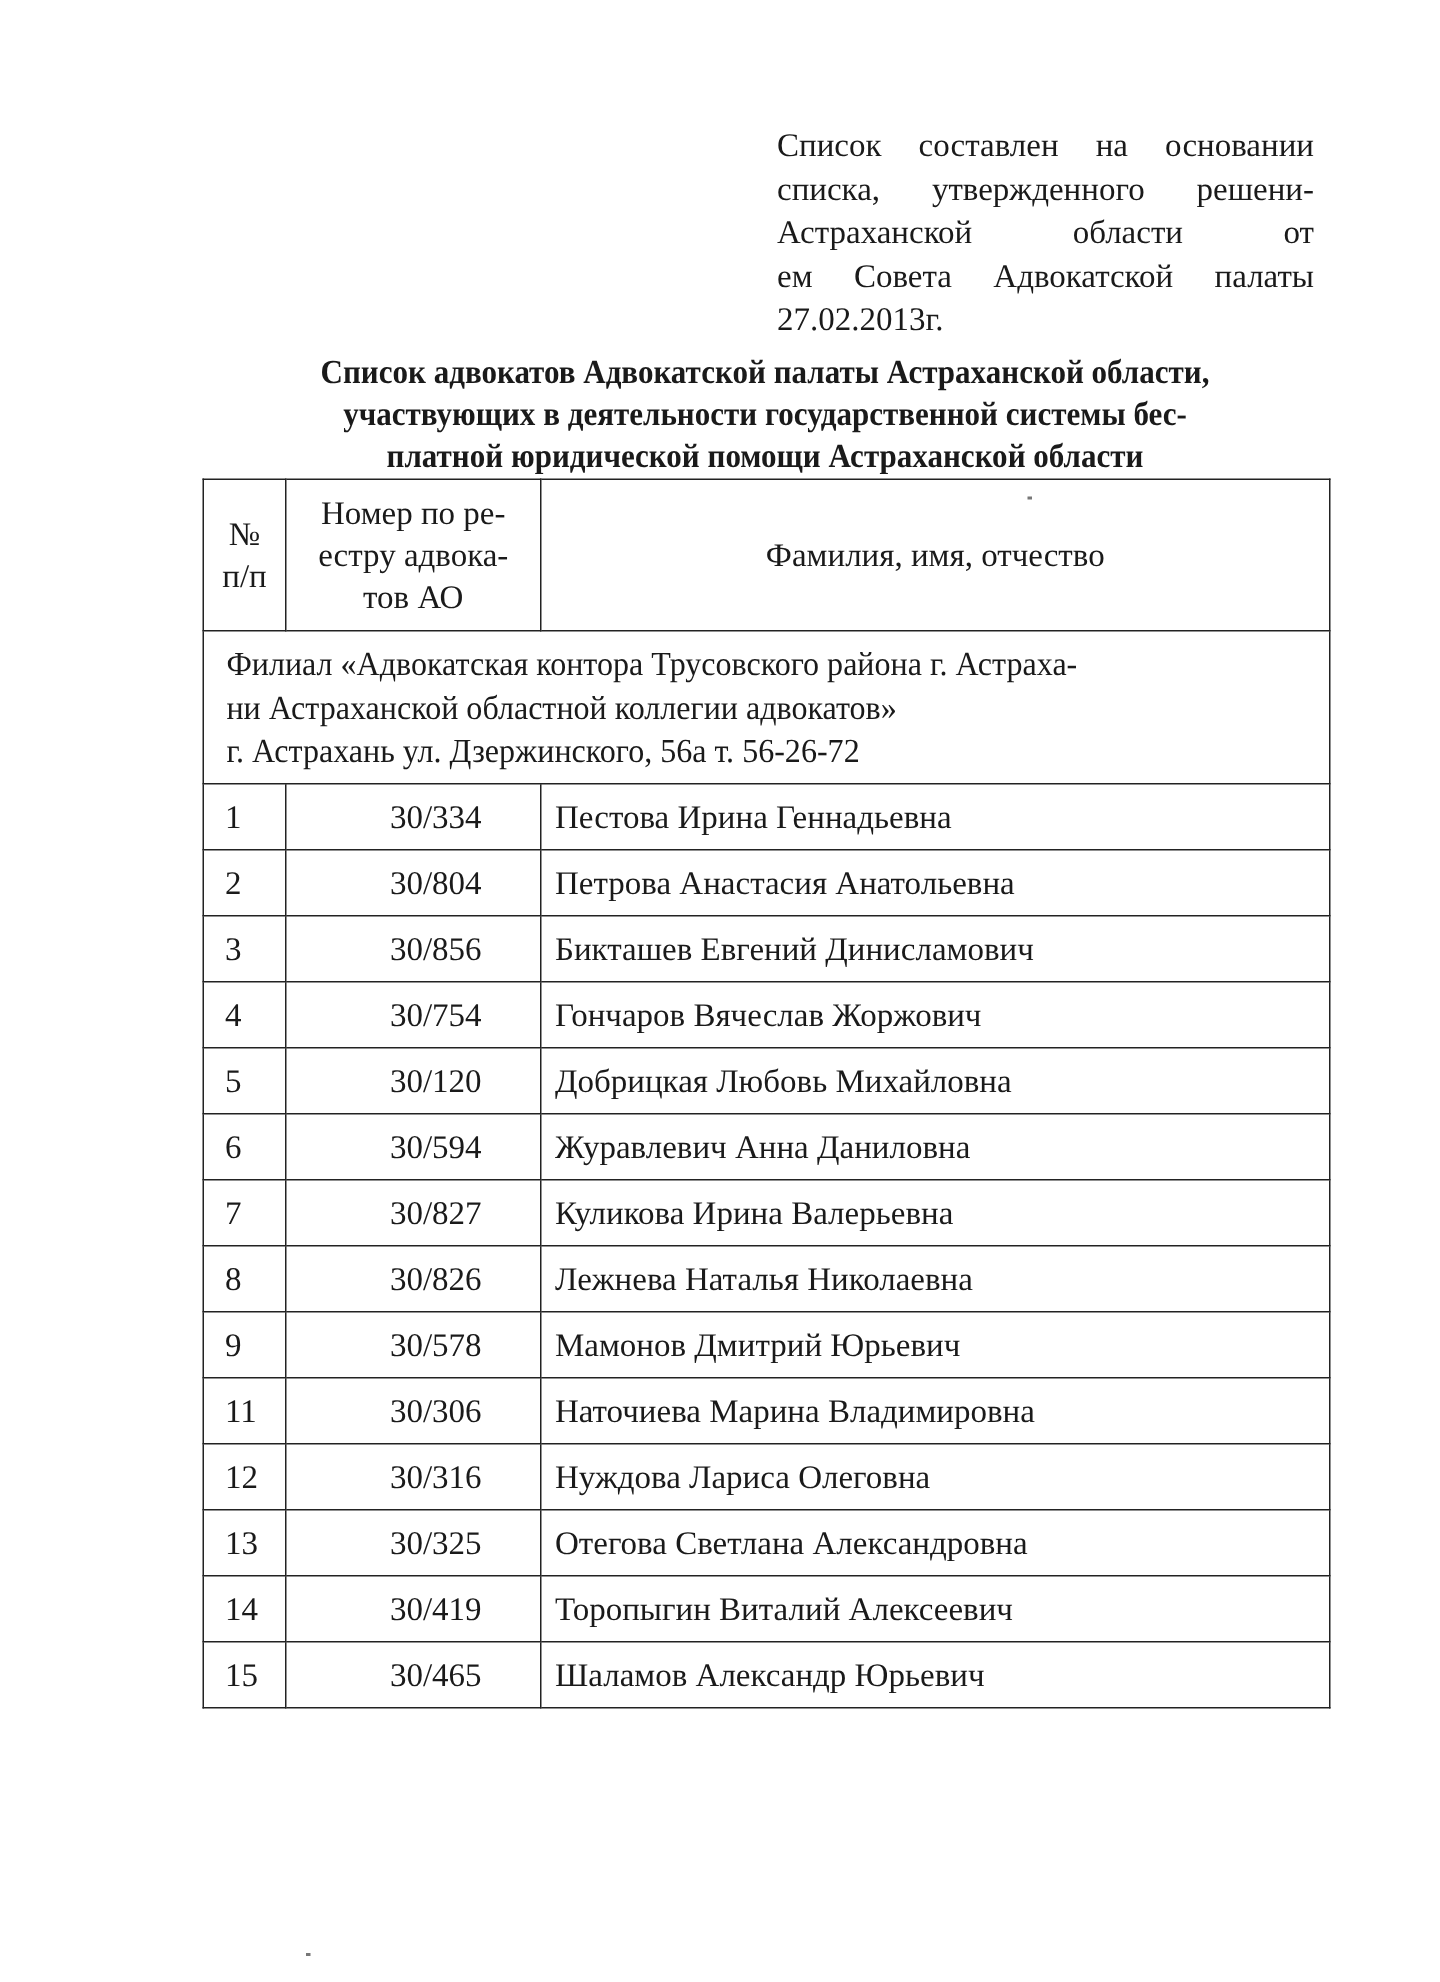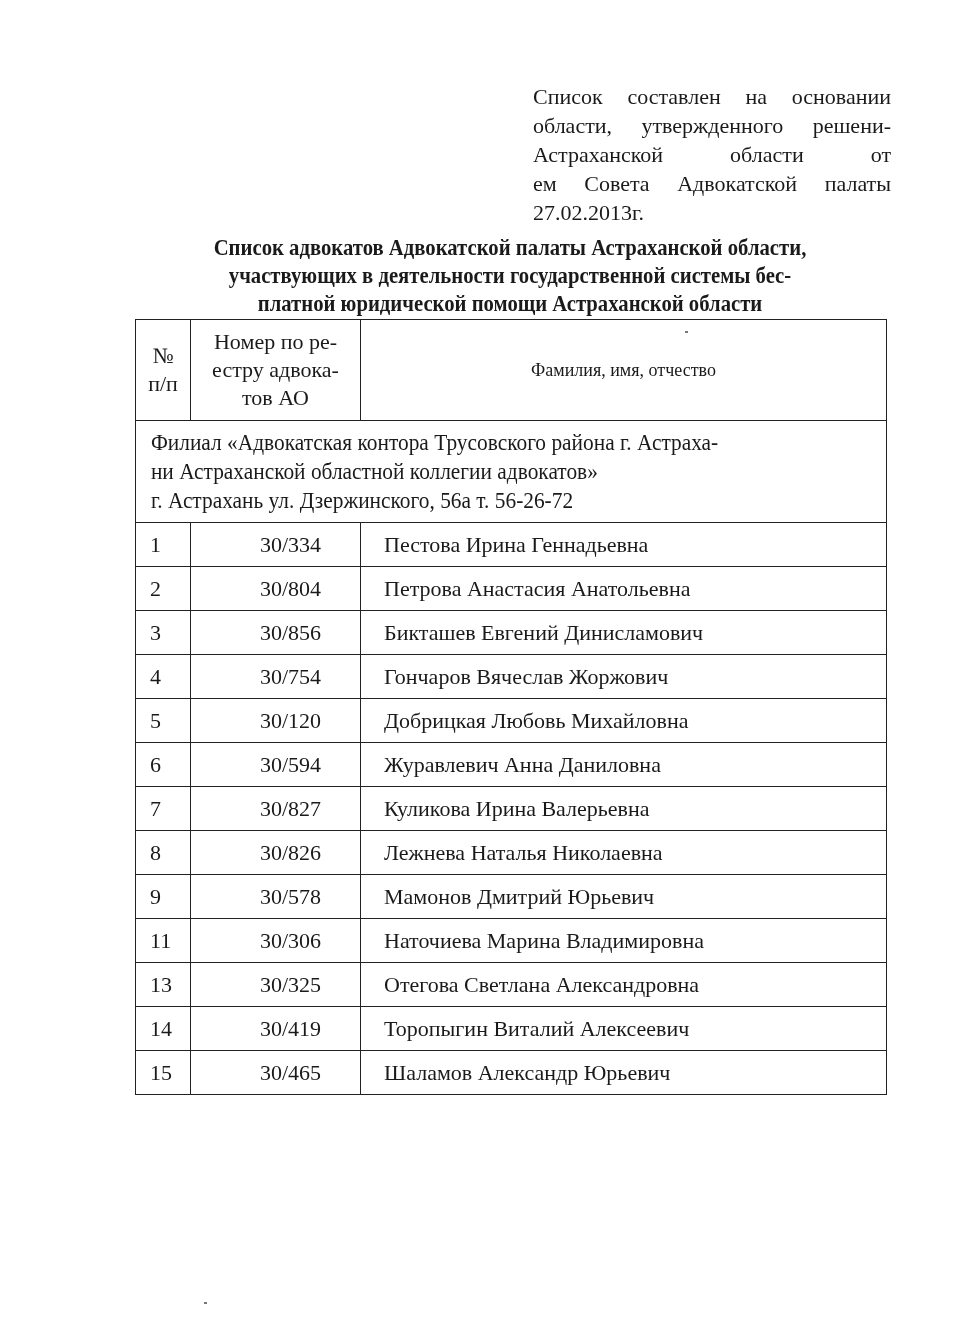--- a/index.html
+++ b/index.html
@@ -1,57 +1,57 @@
 <!DOCTYPE html>
 <html><head>
   <meta charset="utf-8">
   <style>
     html, body { margin: 0; padding: 0; }
     body {
       width: 960px; height: 1321px; background: #ffffff; position: relative; overflow: hidden;
       font-family: "Liberation Serif", "DejaVu Serif", serif; color: #1a1a1a;
     }
     .note {
-      position: absolute; left: 533px; top: 82px; width: 358px;
+      position: absolute; left: 518px; top: 82px; width: 358px;
       font-size: 22px; line-height: 29px; text-align: justify;
     }
     .note div { text-align: justify; text-align-last: justify; }
     .note div.last { text-align-last: left; }
     .title {
       position: absolute; left: 130px; top: 234px; width: 760px;
       font-weight: bold; font-size: 22.5px; line-height: 28px; text-align: center;
       transform: scaleX(0.92); transform-origin: center top;
     }
     table.list {
       position: absolute; left: 135px; top: 319px; width: 752px;
       border-collapse: collapse; font-size: 22px;
     }
     table.list td, table.list th {
       border: 1.5px solid #222; padding: 0; font-weight: normal;
     }
     .col-num { width: 55px; }
     .col-reg { width: 170px; }
     .hdr th { height: 100px; text-align: center; vertical-align: middle; line-height: 28px; font-size: 22px; }
-    .hdr th.fio { font-size: 18px; margin-left: 28px; }
+    .hdr th.fio { font-size: 22px; margin-left: 28px; }
     .branch td {
       height: 101px; text-align: left; font-weight: bold; font-size: 22.5px; line-height: 29px;
     }
     .branch td span { display: inline-block; transform: scaleX(0.95); }
     .row td { height: 43px; vertical-align: middle; }
     .row td.n { text-align: left; padding-left: 14px; }
     .row td.r { text-align: center; padding-right: 6px; padding-left: 36px; }
-    .row td.f { text-align: left; padding-left: 23px; }
+    .row td.f { text-align: left; padding-left: 9px; }
     .speck { position: absolute; width: 3px; height: 2px; background: #777; }
   </style>
 </head>
 <body>
 
 <div class="note">
   <div>Список составлен на основании</div>
-  <div>области, утвержденного решени-</div>
+  <div>списка, утвержденного решени-</div>
   <div>Астраханской области от</div>
   <div>ем Совета Адвокатской палаты</div>
   <div class="last">27.02.2013г.</div>
 </div>
 
 <div class="title">
   <div>Список адвокатов Адвокатской палаты Астраханской области,</div>
   <div>участвующих в деятельности государственной системы бес-</div>
   <div>платной юридической помощи Астраханской области</div>
 </div>
@@ -128,20 +128,25 @@
         <td class="n">9</td>
         <td class="r">30/578</td>
         <td class="f">Мамонов Дмитрий Юрьевич</td>
       </tr>
       <tr class="row">
         <td class="n">11</td>
         <td class="r">30/306</td>
         <td class="f">Наточиева Марина Владимировна</td>
       </tr>
       <tr class="row">
+        <td class="n">12</td>
+        <td class="r">30/316</td>
+        <td class="f">Нуждова Лариса Олеговна</td>
+      </tr>
+      <tr class="row">
         <td class="n">13</td>
         <td class="r">30/325</td>
         <td class="f">Отегова Светлана Александровна</td>
       </tr>
       <tr class="row">
         <td class="n">14</td>
         <td class="r">30/419</td>
         <td class="f">Торопыгин Виталий Алексеевич</td>
       </tr>
       <tr class="row">

